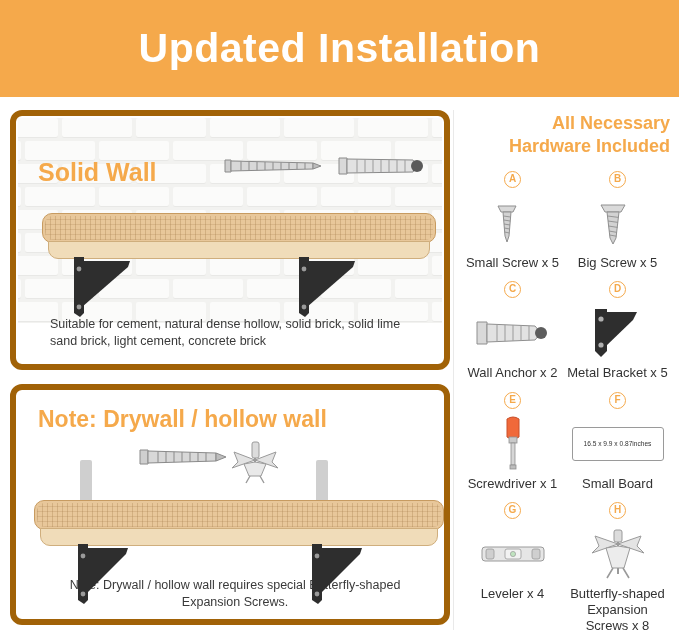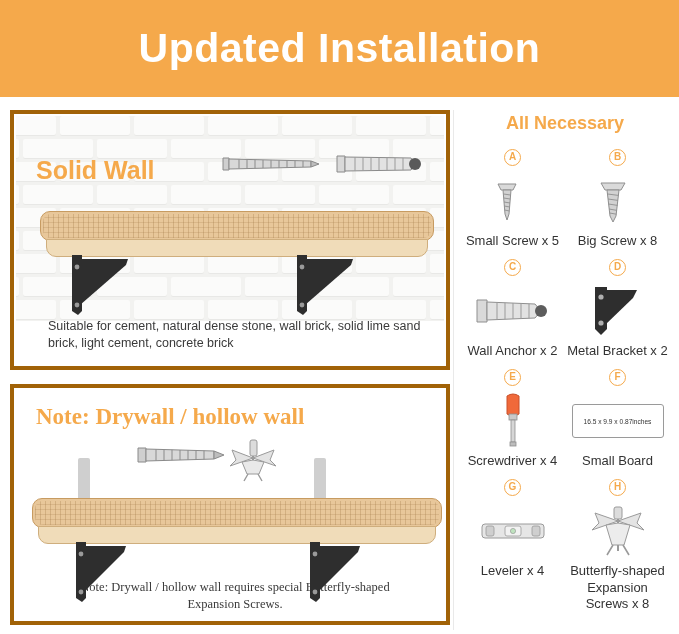--- a/index.html
+++ b/index.html
@@ -24,22 +24,22 @@
     font-size:41px;
     font-weight:bold;
     letter-spacing:0.5px;
     font-family:"Liberation Sans", sans-serif;
   }
 
   
   .left-col { position:absolute; left:10px; top:110px; width:440px; }
 
   .panel {
-    border:4px solid #a16207;
-    border-radius:0;
+    border:6px solid #a16207;
+    border-radius:12px;
     background:#fff;
     position:relative;
     overflow:hidden;
   }
 
   
   .panel-solid { height:260px; }
   .brick-area {
     position:absolute; left:2px; top:2px; right:2px; height:205px;
     background:#f2f2f0;
@@ -82,26 +82,26 @@
   }
   .shelf-texture {
     position:absolute; inset:2px;
     border-radius:8px;
     background:
       repeating-linear-gradient(90deg, rgba(160,120,70,0.30) 0 1px, rgba(0,0,0,0) 1px 5px),
       repeating-linear-gradient(0deg, rgba(160,120,70,0.22) 0 1px, rgba(0,0,0,0) 1px 5px);
   }
 
   
-  .panel-note { height:241px; margin-top:14px;font-family:Liberation Serif, serif; }
+  .panel-note { height:241px; margin-top:14px; }
 
   
   .right-col { position:absolute; left:460px; top:112px; width:210px; }
   .hw-title {
-    text-align:center; color:#f5a94b; font-weight:bold; font-size:18px; line-height:1.25;
+    text-align:right; color:#f5a94b; font-weight:bold; font-size:18px; line-height:1.25;
   }
   .hw-grid {
     margin-top:14px;
     display:grid;
     grid-template-columns: 1fr 1fr;
     row-gap:10px;
   }
   .hw-cell { text-align:center; position:relative; }
   .badge {
     width:17px; height:17px; border-radius:50%;
@@ -267,21 +267,21 @@
           <circle cx="7" cy="50" r="2.4" fill="#9a9a9a"></circle>
         </svg>
         <svg style="position:absolute; left:255px; top:44px;" width="90" height="62" viewBox="0 0 90 62">
           <path d="M2 0 L12 0 L12 56 L8 60 L2 56 Z" fill="#2e2e2e"></path>
           <path d="M10 4 L58 4 L56 10 L10 50 Z" fill="#2e2e2e"></path>
           <circle cx="7" cy="12" r="2.4" fill="#9a9a9a"></circle>
           <circle cx="7" cy="50" r="2.4" fill="#9a9a9a"></circle>
         </svg>
       </div>
 
-      <div class="panel-footer-text">Suitable for cement, natural dense stone, wall brick, solid lime sand brick, light cement, concrete brick</div>
+      <div class="panel-footer-text">Suitable for cement, natural dense hollow, solid brick, solid lime sand brick, light cement, concrete brick</div>
     </div>
 
     <div class="panel panel-note">
       <div class="panel-label label-note">Note: Drywall / hollow wall</div>
 
       <svg style="position:absolute; left:118px; top:46px; z-index:5;" width="185" height="48" viewBox="0 0 185 48">
         <g>
           <path d="M6 14 L6 28 L14 28 L14 14 Z" fill="#cfcfcf" stroke="#8a8a8a" stroke-width="1"></path>
           <path d="M14 15 L82 17 L82 25 L14 27 Z" fill="#d8d8d8" stroke="#8a8a8a" stroke-width="1"></path>
           <path d="M82 17 L92 21 L82 25 Z" fill="#bdbdbd" stroke="#8a8a8a" stroke-width="1"></path>
@@ -326,20 +326,21 @@
         </svg>
       </div>
 
       <div class="panel-footer-text" style="text-align:center; left:40px; right:30px; bottom:8px;">Note: Drywall / hollow wall requires special Butterfly-shaped Expansion Screws.</div>
     </div>
   </div>
 
   <div class="right-col">
     <div class="hw-title">
       <div>All Necessary</div>
+      <div>Hardware Included</div>
     </div>
 
     <div class="hw-grid">
 
       <div class="hw-cell">
         <div class="badge">A</div>
         <div class="hw-art">
           <svg width="54" height="46" viewBox="0 0 54 46">
             <path d="M12 6 L30 6 L27 12 L15 12 Z" fill="#d9d9d9" stroke="#8f8f8f" stroke-width="1"></path>
             <path d="M17 12 L25 12 L23 36 L21 42 L19 36 Z" fill="#d2d2d2" stroke="#8f8f8f" stroke-width="1"></path>
@@ -363,21 +364,21 @@
             <path d="M16 12 L28 12 L25 38 L22 44 L19 38 Z" fill="#d2d2d2" stroke="#8f8f8f" stroke-width="1"></path>
             <g stroke="#8f8f8f" stroke-width="0.9">
               <line x1="16.6" y1="16" x2="27.4" y2="17.4"></line>
                 <line x1="17" y1="21" x2="27" y2="22.4"></line>
               <line x1="17.5" y1="26" x2="26.5" y2="27.4"></line>
                 <line x1="18" y1="31" x2="26" y2="32.4"></line>
               <line x1="18.6" y1="35" x2="25.4" y2="36.2"></line>
             </g>
           </svg>
         </div>
-        <div class="hw-label">Big Screw x 8</div>
+        <div class="hw-label">Big Screw x 5</div>
       </div>
 
       <div class="hw-cell">
         <div class="badge">C</div>
         <div class="hw-art">
           <svg width="80" height="46" viewBox="0 0 80 46">
             <path d="M4 12 L4 34 L14 34 L14 12 Z" fill="#d9d9d9" stroke="#8f8f8f" stroke-width="1"></path>
             <path d="M14 14 L62 16 L68 23 L62 30 L14 32 Z" fill="#e2e2e2" stroke="#8f8f8f" stroke-width="1"></path>
             <circle cx="68" cy="23" r="6" fill="#5d5d5d"></circle>
             <g stroke="#9a9a9a" stroke-width="1">
@@ -395,34 +396,34 @@
       <div class="hw-cell">
         <div class="badge">D</div>
         <div class="hw-art">
           <svg width="62" height="52" viewBox="0 0 62 52">
             <path d="M8 2 L20 2 L20 44 L14 50 L8 44 Z" fill="#2e2e2e"></path>
             <path d="M18 5 L50 5 L46 13 L18 40 Z" fill="#2e2e2e"></path>
             <circle cx="14" cy="12" r="2.6" fill="#b0b0b0"></circle>
             <circle cx="14" cy="38" r="2.6" fill="#b0b0b0"></circle>
           </svg>
         </div>
-        <div class="hw-label">Metal Bracket x 2</div>
+        <div class="hw-label">Metal Bracket x 5</div>
       </div>
 
       <div class="hw-cell">
         <div class="badge">E</div>
         <div class="hw-art">
           <svg width="44" height="58" viewBox="0 0 44 58">
             <path d="M16 4 Q22 0 28 4 L28 22 Q22 26 16 22 Z" fill="#f0693a" stroke="#c9502a" stroke-width="1"></path>
             <rect x="18" y="22" width="8" height="6" fill="#c9c9c9" stroke="#8f8f8f" stroke-width="0.8"></rect>
             <rect x="20" y="28" width="4" height="22" fill="#d6d6d6" stroke="#8f8f8f" stroke-width="0.8"></rect>
             <rect x="19" y="50" width="6" height="4" fill="#bdbdbd" stroke="#8f8f8f" stroke-width="0.8"></rect>
           </svg>
         </div>
-        <div class="hw-label">Screwdriver x 4</div>
+        <div class="hw-label">Screwdriver x 1</div>
       </div>
 
       <div class="hw-cell">
         <div class="badge">F</div>
         <div class="hw-art">
           <div class="board-box">16.5 x 9.9 x 0.87inches</div>
         </div>
         <div class="hw-label">Small Board</div>
       </div>
 

